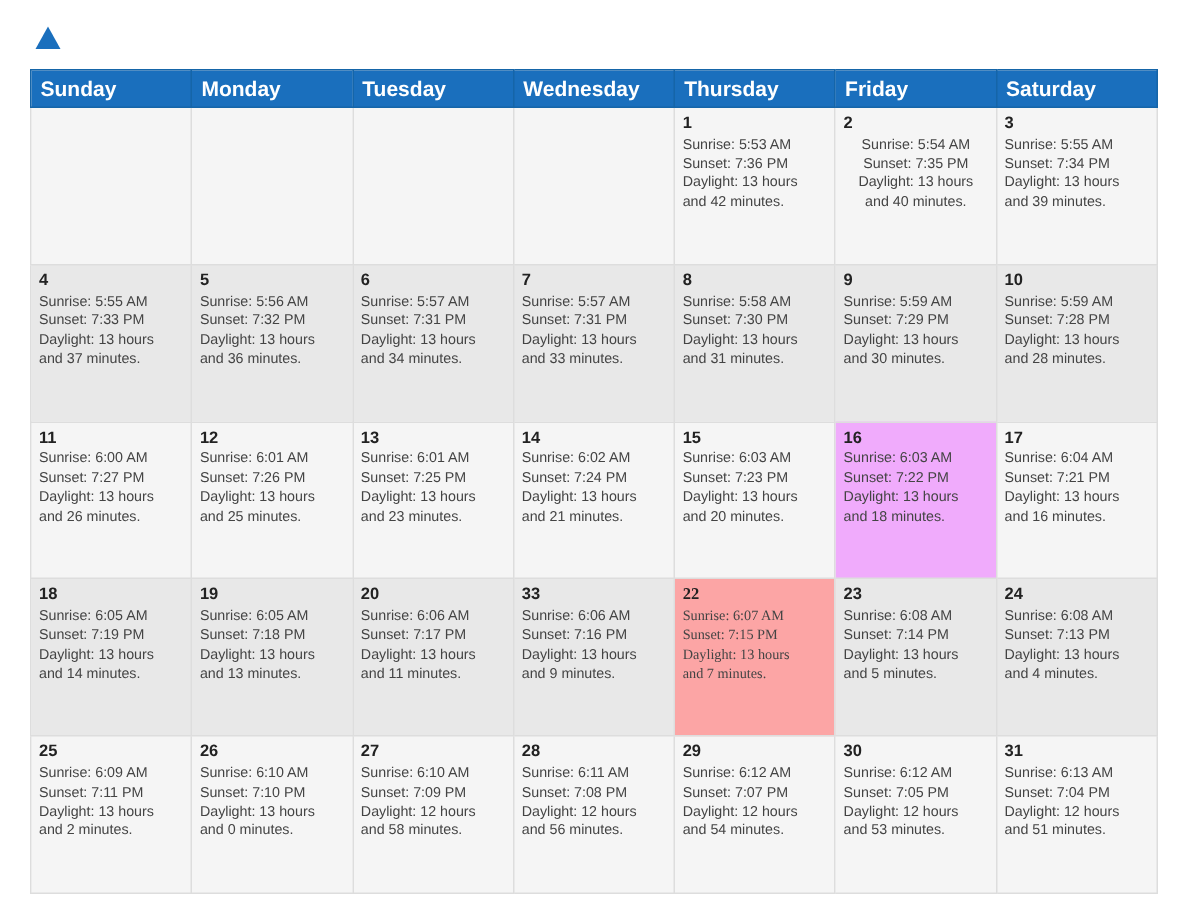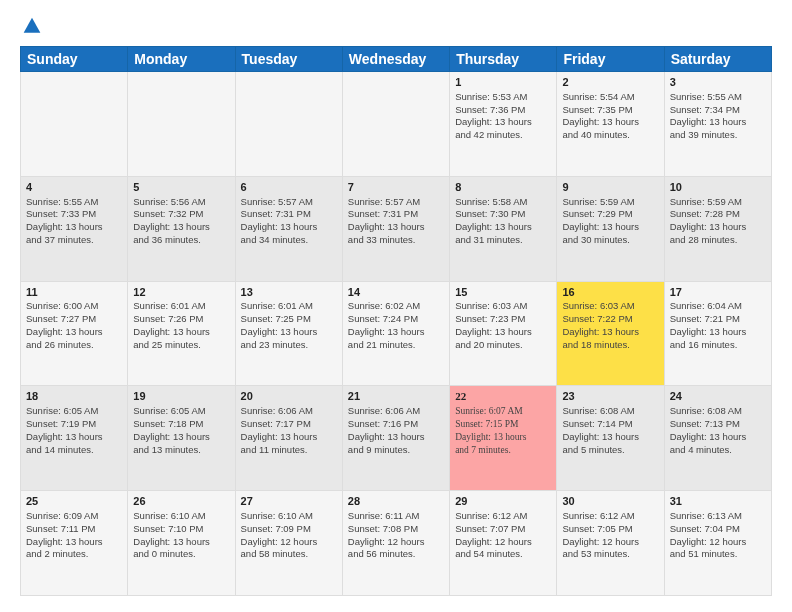--- a/index.html
+++ b/index.html
@@ -142,21 +142,21 @@
           <td class="empty-cell"></td>
           <td style="background-color: rgb(245, 245, 245);">
             <span class="day-num">1</span>
             <div class="day-info" style="white-space: pre-line;">Sunrise: 5:53 AM
 Sunset: 7:36 PM
 Daylight: 13 hours
 and 42 minutes.</div>
           </td>
           <td style="background-color: rgb(245, 245, 245);">
             <span class="day-num">2</span>
-            <div class="day-info" style="white-space: pre-line;">Sunrise: 5:54 AM
+            <div class="day-info" style="white-space: pre-line; text-align: center;">Sunrise: 5:54 AM
 Sunset: 7:35 PM
 Daylight: 13 hours
 and 40 minutes.</div>
           </td>
           <td style="background-color: rgb(245, 245, 245);">
             <span class="day-num">3</span>
             <div class="day-info" style="white-space: pre-line;">Sunrise: 5:55 AM
 Sunset: 7:34 PM
 Daylight: 13 hours
 and 39 minutes.</div>
@@ -242,21 +242,21 @@
 Daylight: 13 hours
 and 21 minutes.</div>
           </td>
           <td style="background-color: rgb(245, 245, 245);">
             <span class="day-num">15</span>
             <div class="day-info" style="white-space: pre-line;">Sunrise: 6:03 AM
 Sunset: 7:23 PM
 Daylight: 13 hours
 and 20 minutes.</div>
           </td>
-          <td style="background-color: #fde047;">
+          <td style="background-color: #f0abfc;">
             <span class="day-num">16</span>
             <div class="day-info" style="white-space: pre-line;">Sunrise: 6:03 AM
 Sunset: 7:22 PM
 Daylight: 13 hours
 and 18 minutes.</div>
           </td>
           <td style="background-color: rgb(245, 245, 245);">
             <span class="day-num">17</span>
             <div class="day-info" style="white-space: pre-line;">Sunrise: 6:04 AM
 Sunset: 7:21 PM
@@ -280,21 +280,21 @@
 and 13 minutes.</div>
           </td>
           <td style="background-color: rgb(232, 232, 232);">
             <span class="day-num">20</span>
             <div class="day-info" style="white-space: pre-line;">Sunrise: 6:06 AM
 Sunset: 7:17 PM
 Daylight: 13 hours
 and 11 minutes.</div>
           </td>
           <td style="background-color: rgb(232, 232, 232);">
-            <span class="day-num">21</span>
+            <span class="day-num">33</span>
             <div class="day-info" style="white-space: pre-line;">Sunrise: 6:06 AM
 Sunset: 7:16 PM
 Daylight: 13 hours
 and 9 minutes.</div>
           </td>
           <td style="background-color: #fca5a5; font-family: Liberation Serif, serif;">
             <span class="day-num">22</span>
             <div class="day-info" style="white-space: pre-line;">Sunrise: 6:07 AM
 Sunset: 7:15 PM
 Daylight: 13 hours

